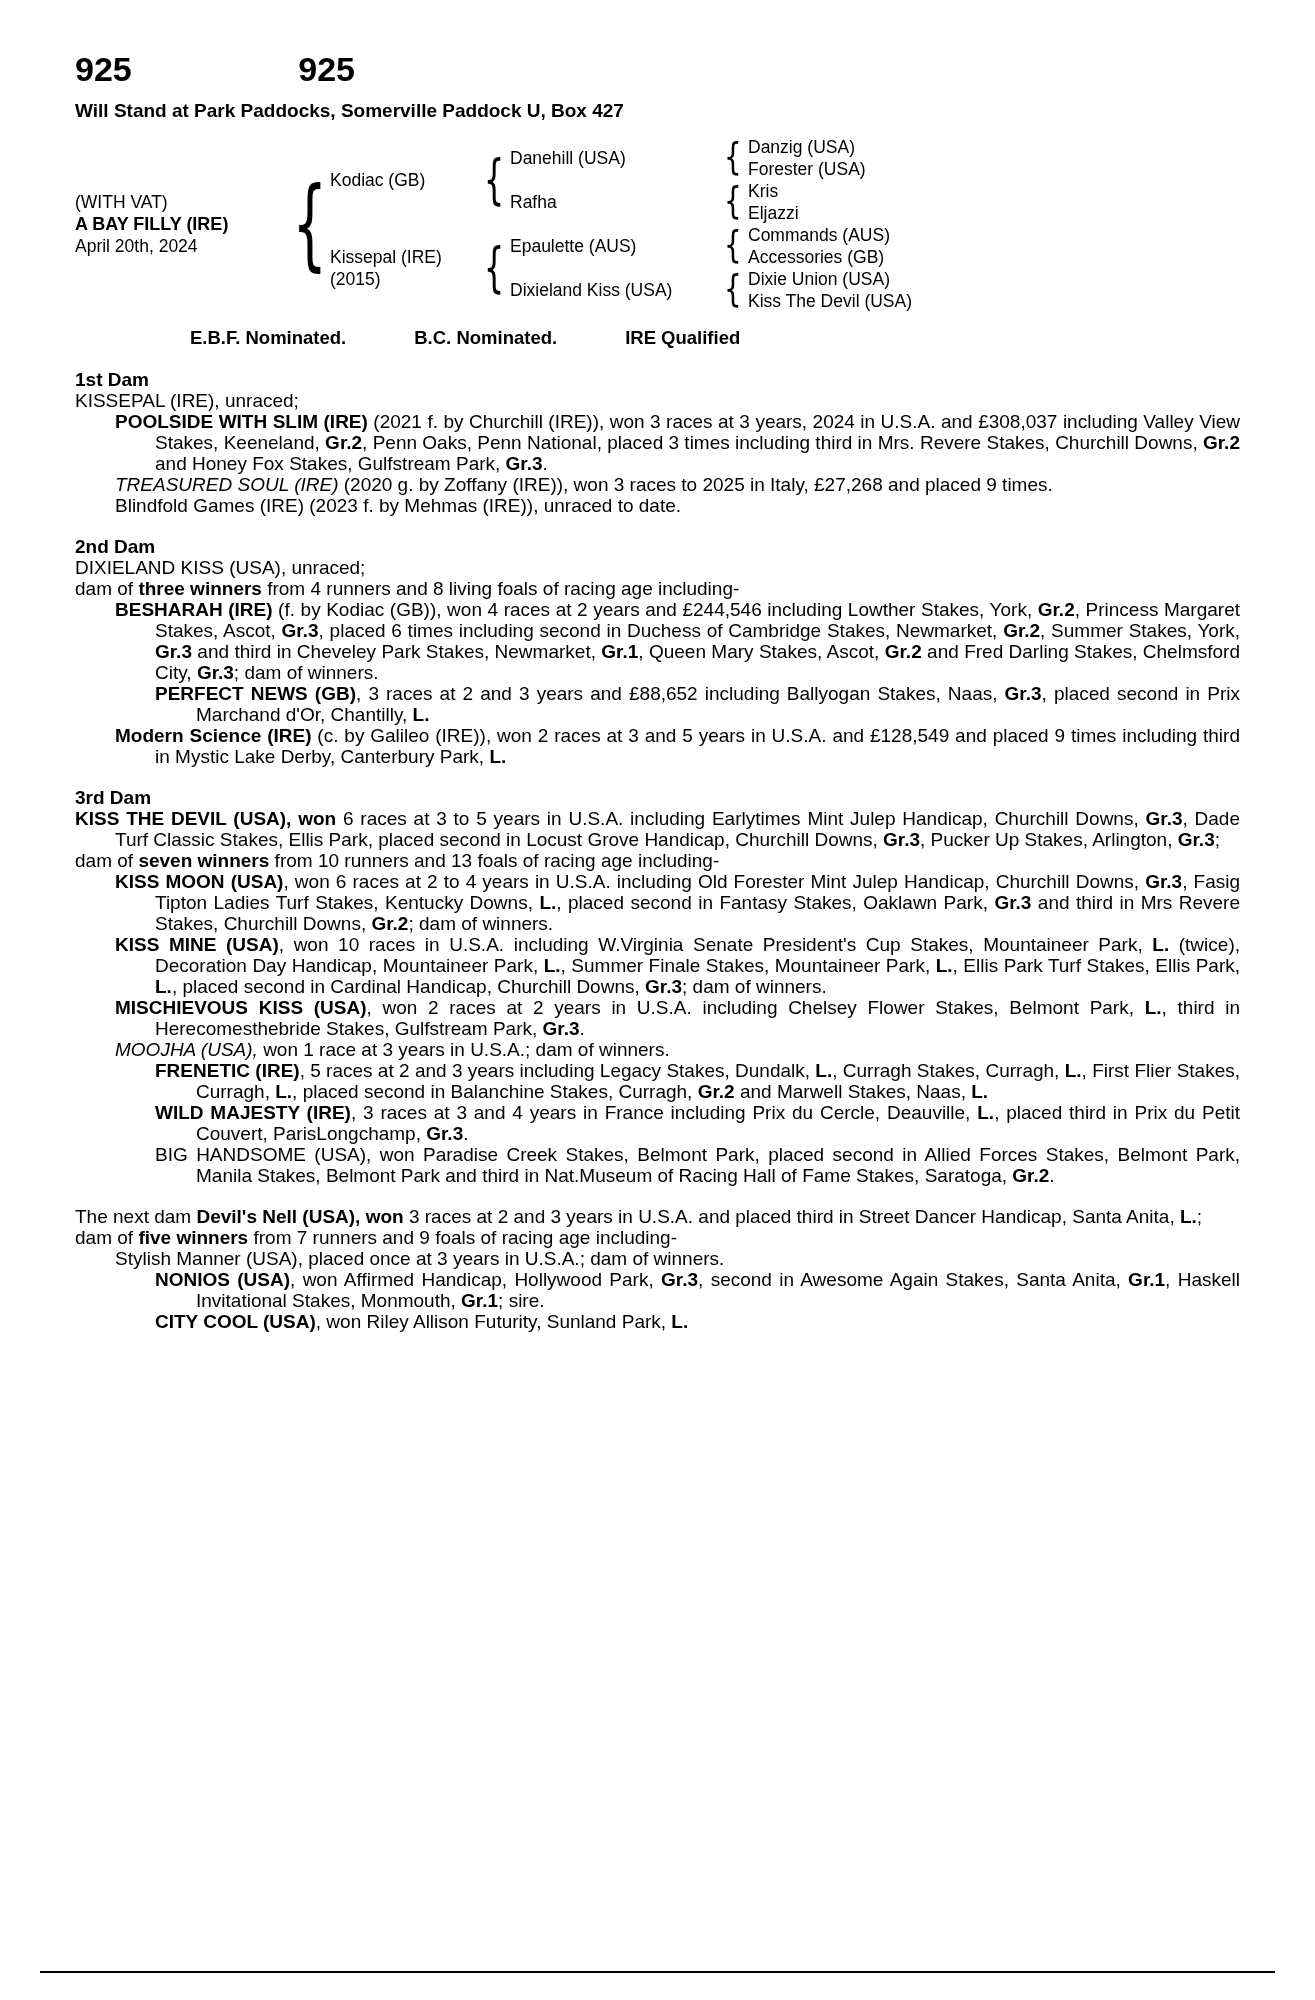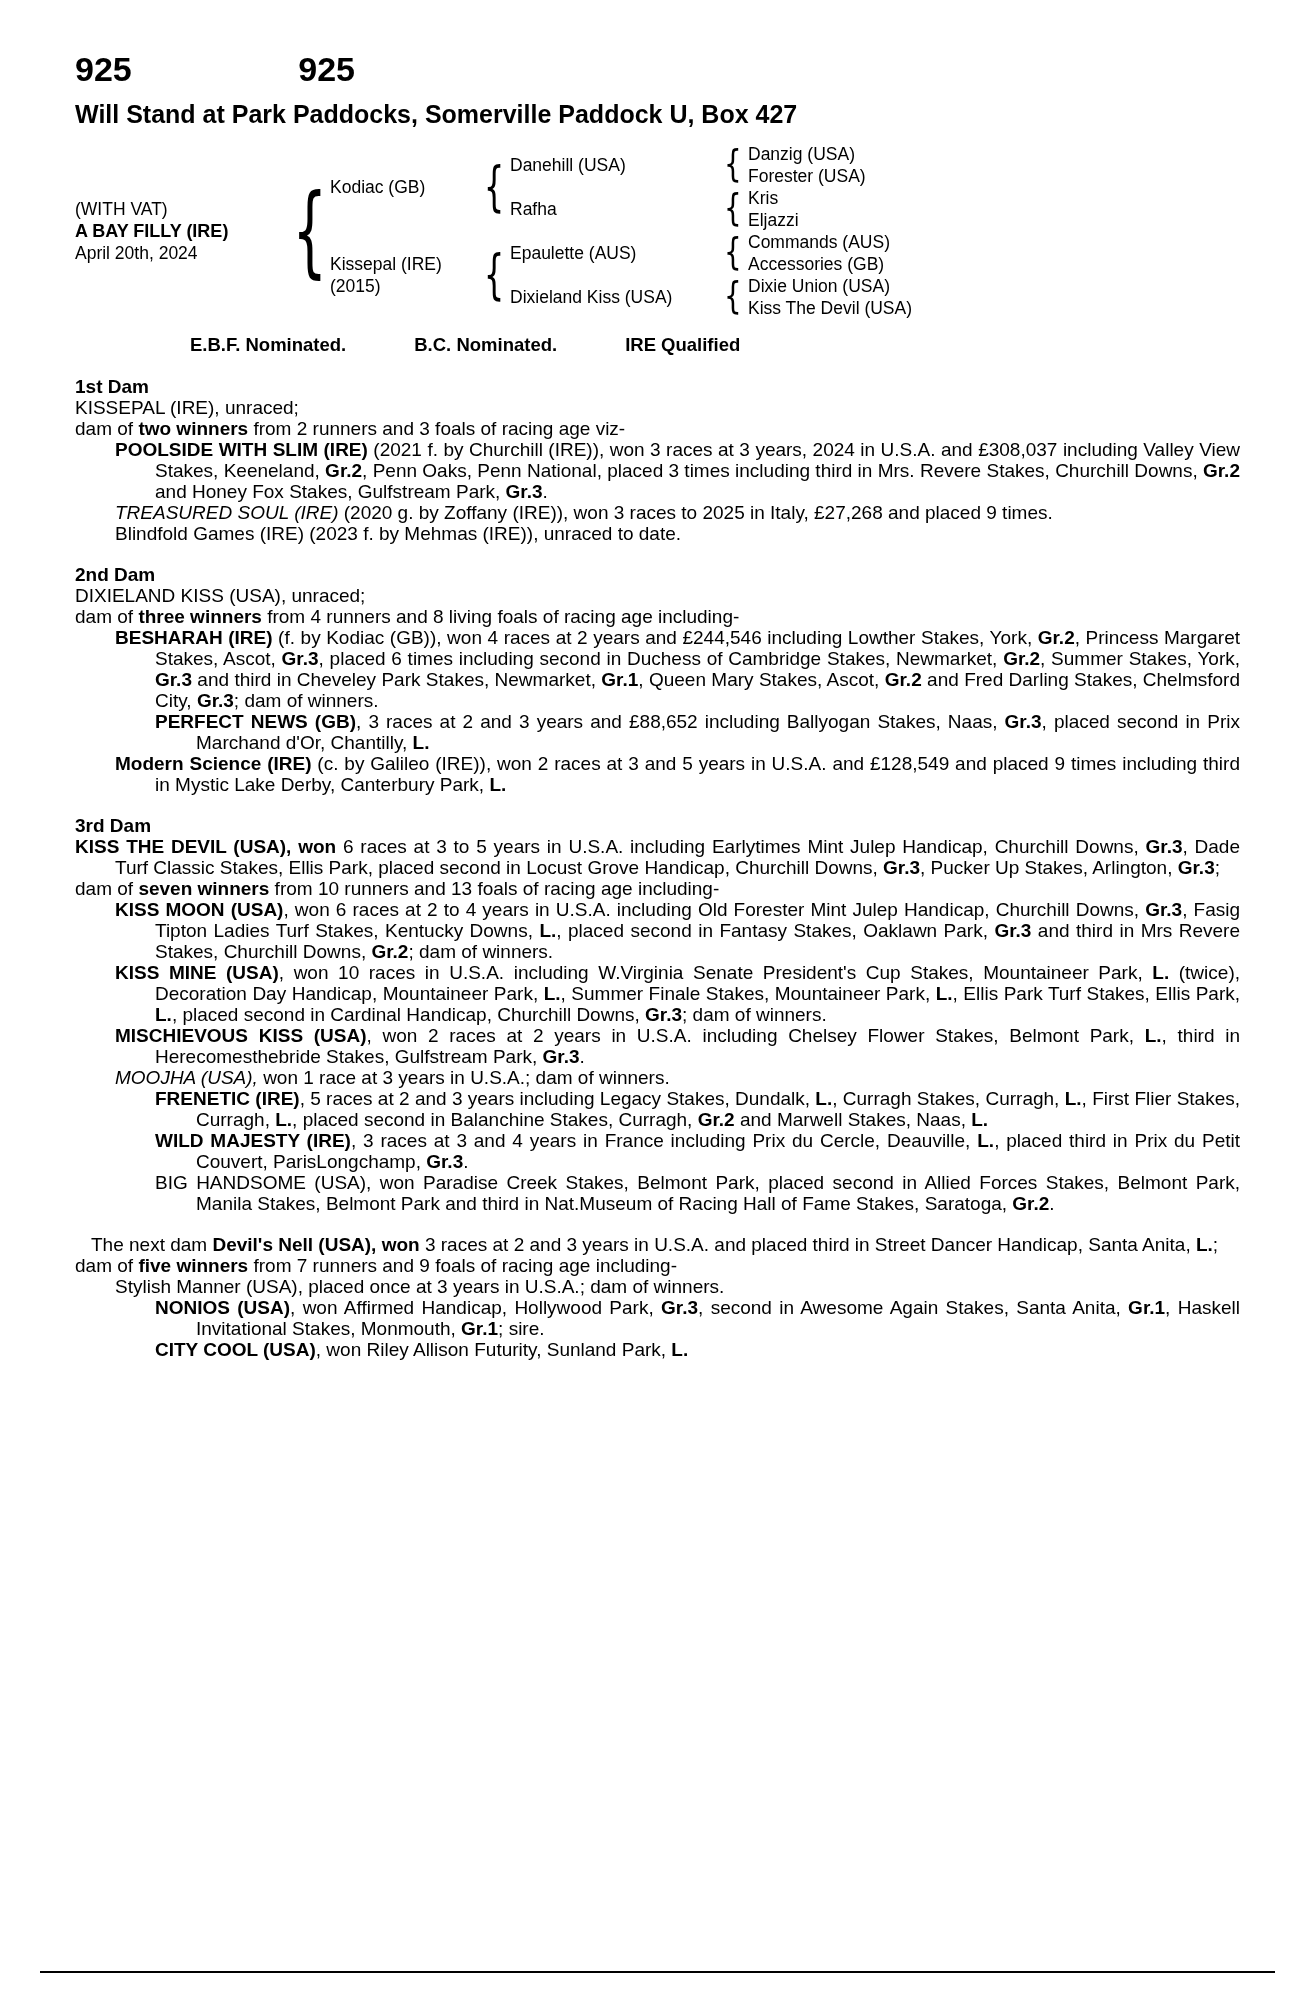--- a/index.html
+++ b/index.html
@@ -8,21 +8,21 @@
     font-family:"Liberation Sans", sans-serif; position:relative;
     -webkit-font-smoothing:antialiased;
   }
   .page { padding:52px 75px 0 75px; }
 
   
   .header { display:flex; align-items:flex-end; }
   .lot { font-size:34px; font-weight:bold; line-height:1; width:140px; }
   .lot.right { text-align:right; }
   .header-center { flex:1; text-align:center; font-style:italic; font-size:19px; line-height:29px; }
-  .stand-line { font-weight:bold; font-size:25px; margin-top:14px; }
+  .stand-line { font-weight:bold; font-size:19px; margin-top:14px; }
 
   
   .pedigree {
     margin-top:14px; display:grid;
     grid-template-columns:215px 40px 148px 32px 208px 30px auto;
     grid-template-rows:repeat(8,22px);
     font-size:17.5px; line-height:22px;
   }
   .ped-cell { display:flex; align-items:center; }
   .ped-stack { display:flex; flex-direction:column; justify-content:center; }
@@ -62,21 +62,21 @@
                  font-weight:bold; font-size:18.5px; }
 
   
   .blocks { margin-top:10px; font-size:19px; line-height:21px; }
   .blk { margin:0; text-align:justify; }
   .blk-heading  { font-weight:bold; margin-top:20px; text-align:left; }
   .blk-flush    { }
   .blk-flushhang{ padding-left:40px;  text-indent:-40px; }
   .blk-l1       { padding-left:80px;  text-indent:-40px; }
   .blk-l2       { padding-left:121px; text-indent:-41px; }
-  .blk-space    { margin-top:20px;margin-left:16px; }
+  .blk-space    { margin-top:20px; }
 
   .footer-rule { position:absolute; left:40px; right:40px; top:1971px;
                  border-top:2px solid #000; height:0; }
 </style>
 </head>
 <body>
 
 <div class="page">
 
   <div class="header">
@@ -144,21 +144,20 @@
 
   <div class="nominations">
     <span>E.B.F. Nominated.</span>
     <span>B.C. Nominated.</span>
     <span>IRE Qualified</span>
   </div>
 
   <div class="blocks" id="blocks-container">
       <p class="blk blk-heading"><span style="font-weight: bold;">1st Dam</span></p>
       <p class="blk blk-flush"><span>KISSEPAL (IRE), unraced;</span></p>
-      <p class="blk blk-flush"><span>dam of </span><span style="font-weight: bold;">two winners</span><span> from 2 runners and 3 foals of racing age viz-</span></p>
       <p class="blk blk-l1"><span style="font-weight: bold;">POOLSIDE WITH SLIM (IRE)</span><span> (2021 f. by Churchill (IRE)), won 3 races at 3 years, 2024 in U.S.A. and £308,037 including Valley View Stakes, Keeneland, </span><span style="font-weight: bold;">Gr.2</span><span>, Penn Oaks, Penn National, placed 3 times including third in Mrs. Revere Stakes, Churchill Downs, </span><span style="font-weight: bold;">Gr.2</span><span> and Honey Fox Stakes, Gulfstream Park, </span><span style="font-weight: bold;">Gr.3</span><span>.</span></p>
       <p class="blk blk-l1"><span style="font-style: italic;">TREASURED SOUL (IRE)</span><span> (2020 g. by Zoffany (IRE)), won 3 races to 2025 in Italy, £27,268 and placed 9 times.</span></p>
       <p class="blk blk-l1"><span>Blindfold Games (IRE) (2023 f. by Mehmas (IRE)), unraced to date.</span></p>
       <p class="blk blk-heading"><span style="font-weight: bold;">2nd Dam</span></p>
       <p class="blk blk-flush"><span>DIXIELAND KISS (USA), unraced;</span></p>
       <p class="blk blk-flush"><span>dam of </span><span style="font-weight: bold;">three winners</span><span> from 4 runners and 8 living foals of racing age including-</span></p>
       <p class="blk blk-l1"><span style="font-weight: bold;">BESHARAH (IRE)</span><span> (f. by Kodiac (GB)), won 4 races at 2 years and £244,546 including Lowther Stakes, York, </span><span style="font-weight: bold;">Gr.2</span><span>, Princess Margaret Stakes, Ascot, </span><span style="font-weight: bold;">Gr.3</span><span>, placed 6 times including second in Duchess of Cambridge Stakes, Newmarket, </span><span style="font-weight: bold;">Gr.2</span><span>, Summer Stakes, York, </span><span style="font-weight: bold;">Gr.3</span><span> and third in Cheveley Park Stakes, Newmarket, </span><span style="font-weight: bold;">Gr.1</span><span>, Queen Mary Stakes, Ascot, </span><span style="font-weight: bold;">Gr.2</span><span> and Fred Darling Stakes, Chelmsford City, </span><span style="font-weight: bold;">Gr.3</span><span>; dam of winners.</span></p>
       <p class="blk blk-l2"><span style="font-weight: bold;">PERFECT NEWS (GB)</span><span>, 3 races at 2 and 3 years and £88,652 including Ballyogan Stakes, Naas, </span><span style="font-weight: bold;">Gr.3</span><span>, placed second in Prix Marchand d'Or, Chantilly, </span><span style="font-weight: bold;">L.</span></p>
       <p class="blk blk-l1"><span style="font-weight: bold;">Modern Science (IRE)</span><span> (c. by Galileo (IRE)), won 2 races at 3 and 5 years in U.S.A. and £128,549 and placed 9 times including third in Mystic Lake Derby, Canterbury Park, </span><span style="font-weight: bold;">L.</span></p>
       <p class="blk blk-heading"><span style="font-weight: bold;">3rd Dam</span></p>

